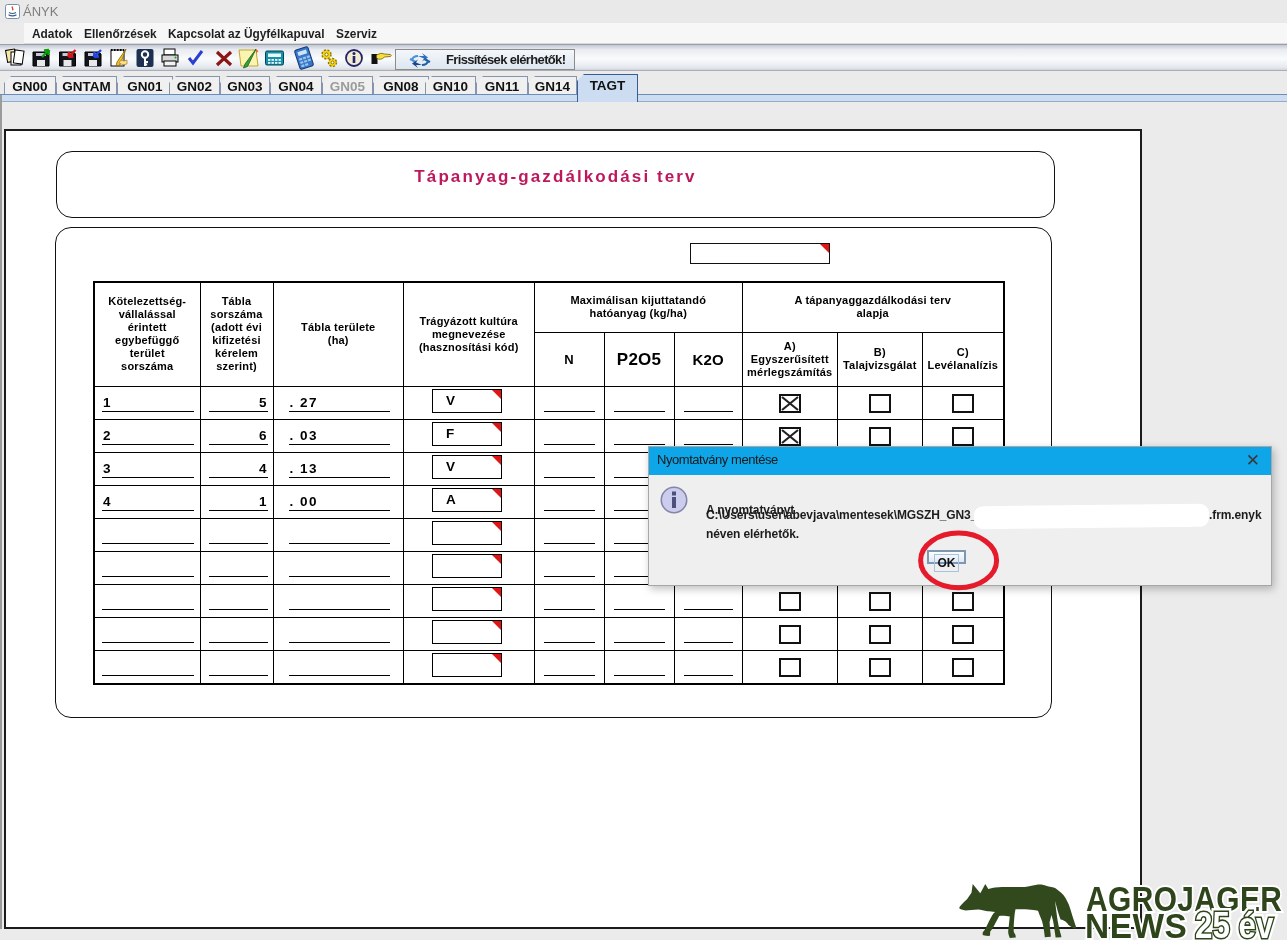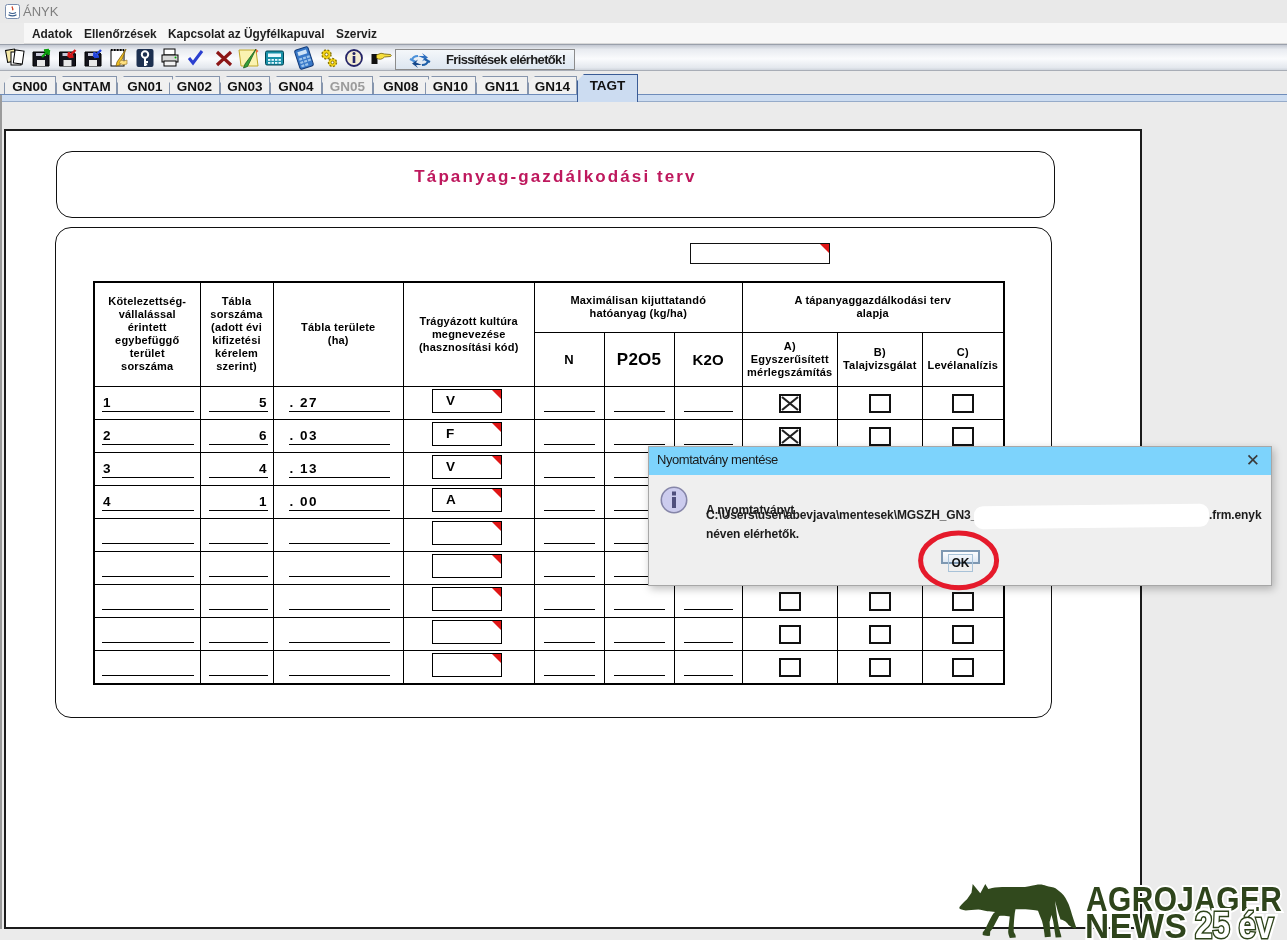--- a/index.html
+++ b/index.html
@@ -40,25 +40,25 @@
 table { border-collapse:collapse; border:2px solid #000; }
 td { border:1.2px solid #000; padding:0; font-weight:bold; color:#000; position:relative; background:#fff; }
 td.hdr { text-align:center; vertical-align:middle; font-size:11px; line-height:13px; letter-spacing:0.2px; }
 .uline { position:absolute; height:0; border-bottom:1.5px solid #000; bottom:7px; }
 .num { position:absolute; font-size:13.5px; bottom:9px; }
 .vbox { position:absolute; border:1.6px solid #000; background:#fff; }
 .vbox b { position:absolute; left:13px; top:3px; font-size:13.5px; }
 .cb { position:absolute; width:22px; height:19px; border:2px solid #111; left:50%; transform:translateX(-50%); top:7px; }
 
 #dlg { left:648px; top:446px; width:624px; height:140px; background:#efefef; border:1px solid #a7a7a7; box-shadow:2px 3px 8px rgba(0,0,0,0.25); z-index:10; }
-#dlgtitle { position:absolute; left:0; top:0; width:100%; height:28px; background:#7dd3fc; }
+#dlgtitle { position:absolute; left:0; top:0; width:100%; height:28px; background:#0ea5e9; }
 #dlgtitle span.t { position:absolute; left:8px; top:5px; font-size:13px; letter-spacing:-0.45px; color:#1a1a1a; }
 #dlgx { position:absolute; right:11px; top:3px; font-size:17px; color:#3a3a3a; }
 .dtext { position:absolute; font-size:12px; letter-spacing:-0.1px; font-weight:bold; color:#1c1c1c; white-space:pre; }
-#okbtn { position:absolute; left:292px; top:103px; width:39px; height:14px; border:2px solid #7e98b2;
+#okbtn { position:absolute; left:278px; top:103px; width:39px; height:14px; border:2px solid #7e98b2;
   background:linear-gradient(180deg,#fdfdfe,#dfe9f4); }
 #okbtn div { position:absolute; left:5px; top:2px; width:25px; height:18px; border:1px solid #a8c2d8; text-align:center; font-size:12px; font-weight:bold; line-height:17px; color:#111; }
 #whiteout { position:absolute; background:#fff; }
 </style>
 </head>
 <body>
 <div class="abs" id="titlebar">
   <svg class="abs" style="left:5px;top:4px" width="15" height="15" viewBox="0 0 15 15">
     <rect x="0.5" y="0.5" width="14" height="14" rx="2" fill="#fff" stroke="#7a8eae"></rect>
     <path d="M7.5 2.5 C6 3.5 9 4.5 7.5 6.2" stroke="#cc3b1e" stroke-width="1.3" fill="none"></path>

